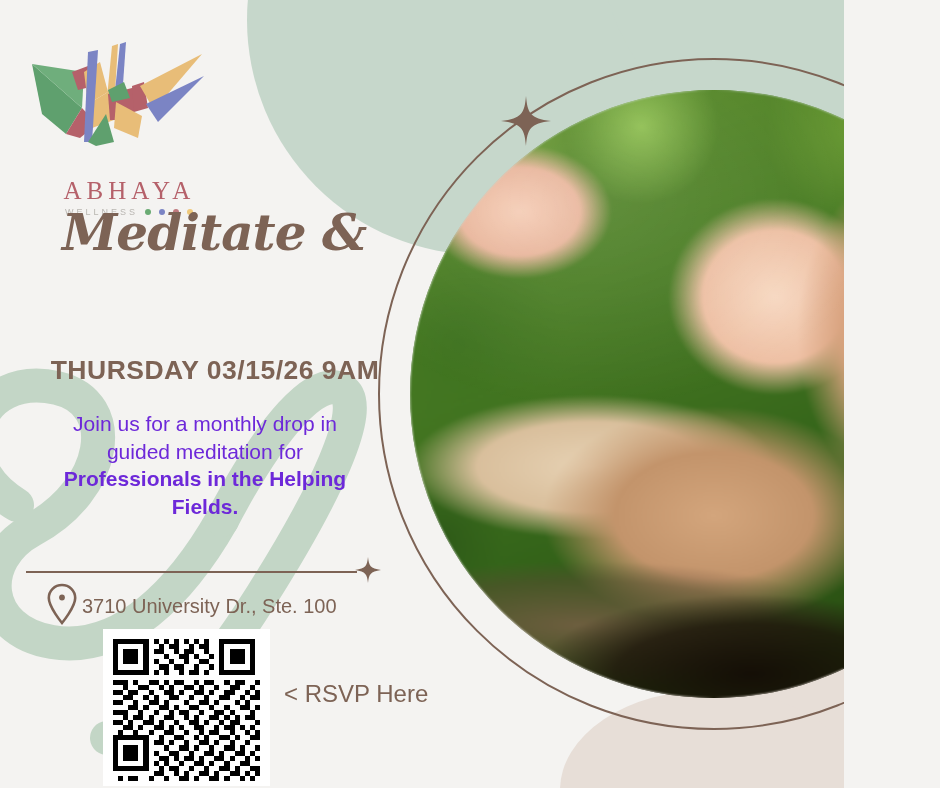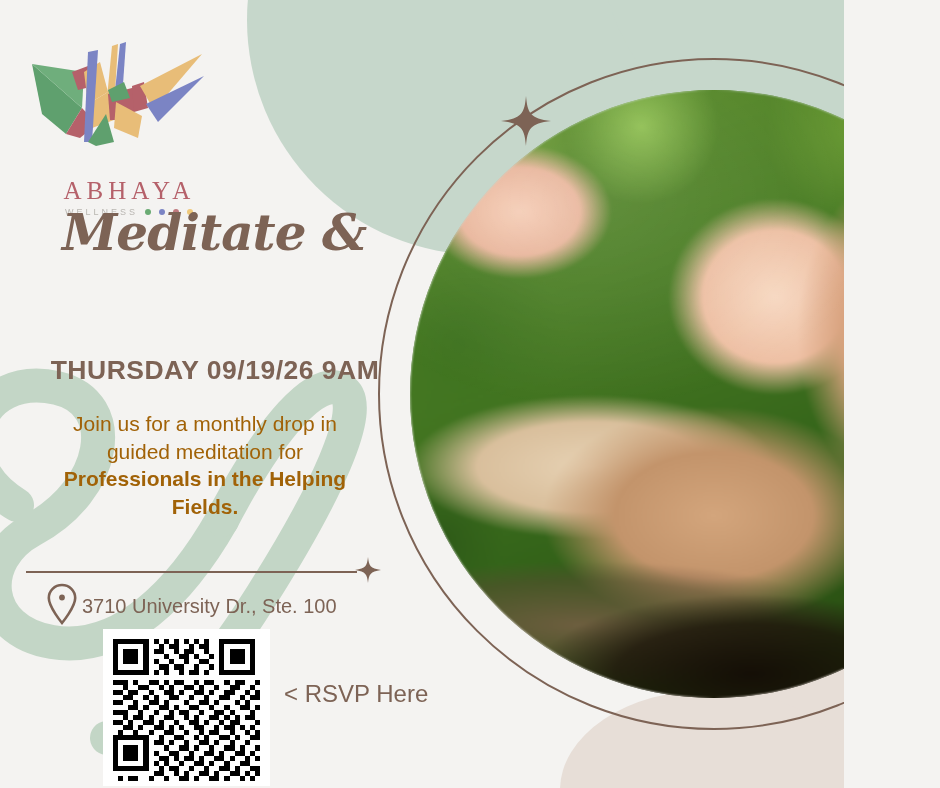--- a/index.html
+++ b/index.html
@@ -154,21 +154,21 @@
     text-align:center;
     font-family:"Liberation Sans", sans-serif;
     font-weight:bold;font-size:26.5px;letter-spacing:.5px;
     color:#7d6355;
   }
 
   .blurb{
     position:absolute;left:40px;top:410px;width:330px;
     text-align:center;
     font-family:"Liberation Sans", sans-serif;
-    font-size:21px;line-height:1.32;color:#a16207;
+    font-size:21px;line-height:1.32;color:#6d28d9;
   }
   .blurb b{font-weight:bold;}
 
   .rule-row{
     position:absolute;left:26px;top:557px;width:355px;
     display:flex;align-items:center;
   }
   .rule-line{flex:1;height:2px;background:#7d6355;}
   .rule-star{margin-left:-2px;}
 
@@ -268,21 +268,21 @@
             <span class="dot" style="background:#f0c97a"></span>
           </span>
         </div>
       </div>
     </div>
 
     <div class="title">
       <span>Meditate &amp;</span>
     </div>
 
-    <div class="date">THURSDAY 09/19/26 9AM</div>
+    <div class="date">THURSDAY 03/15/26 9AM</div>
 
     <div class="blurb"><span>Join us for a monthly drop in guided meditation for </span><b>Professionals in the Helping Fields.</b></div>
 
     <div class="rule-row">
       <span class="rule-line"></span>
       <span class="rule-star">
         <svg width="26" height="26" viewBox="0 0 26 26" xmlns="http://www.w3.org/2000/svg">
           <path d="M13 0 C14 8.5 15 11.5 26 13 C15 14.5 14 17.5 13 26 C12 17.5 11 14.5 0 13 C11 11.5 12 8.5 13 0 Z" fill="#7d6355"></path>
         </svg>
       </span>

